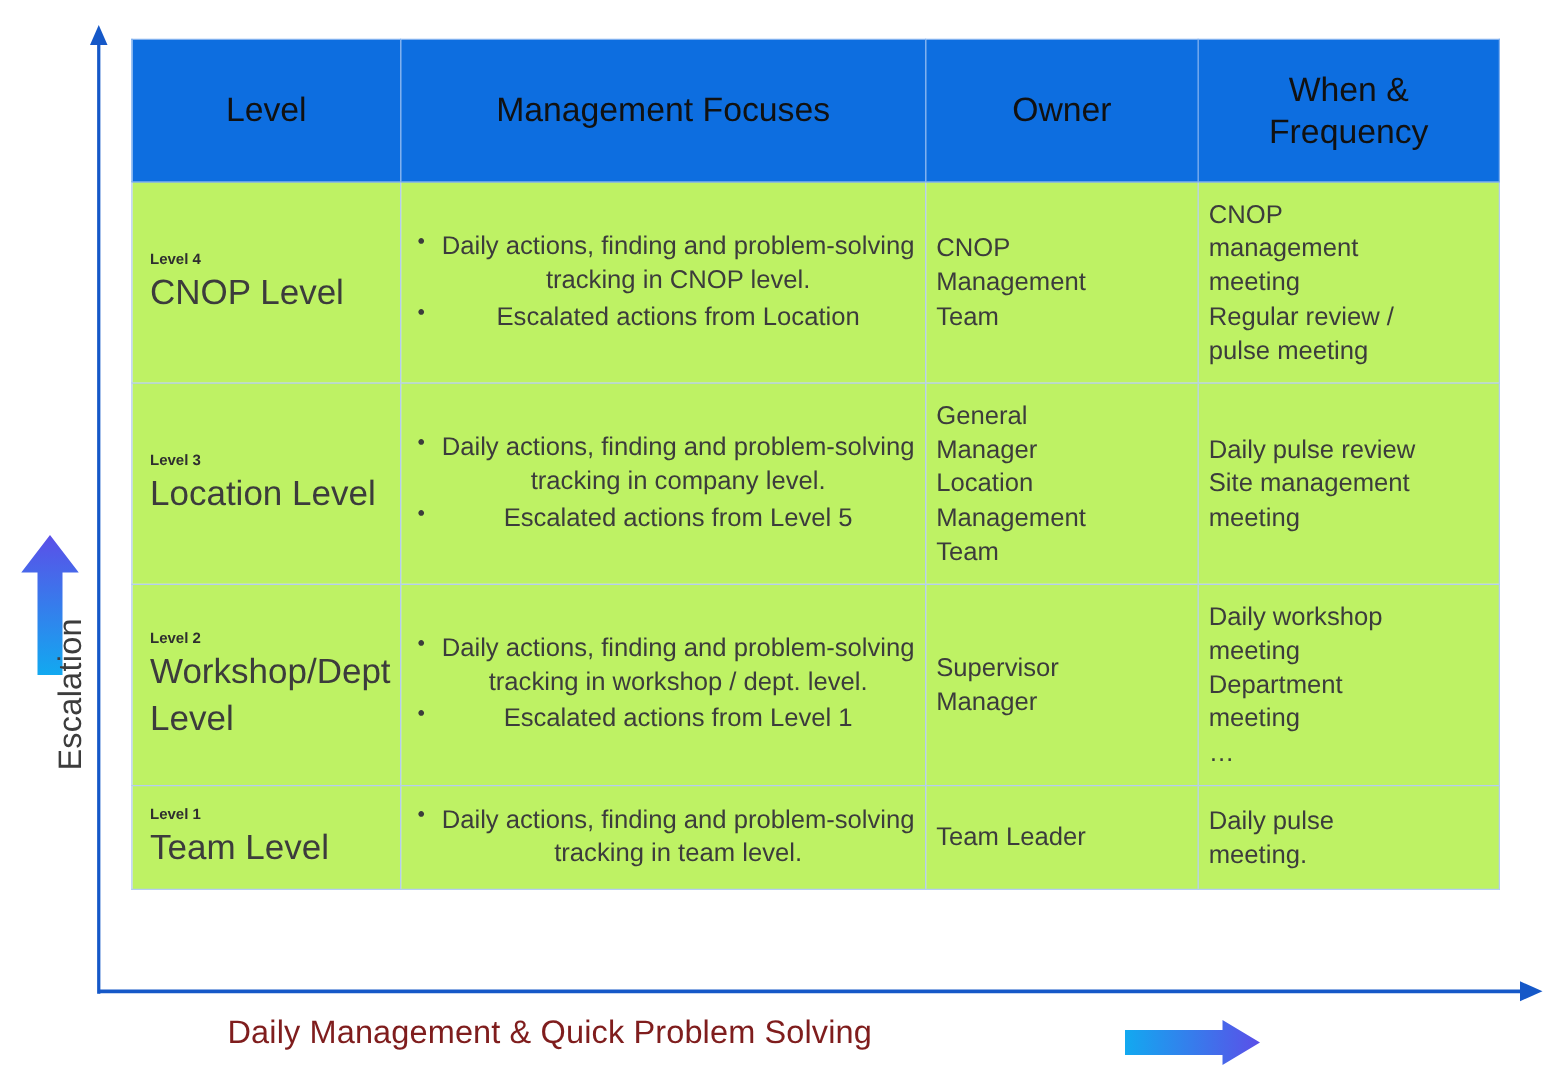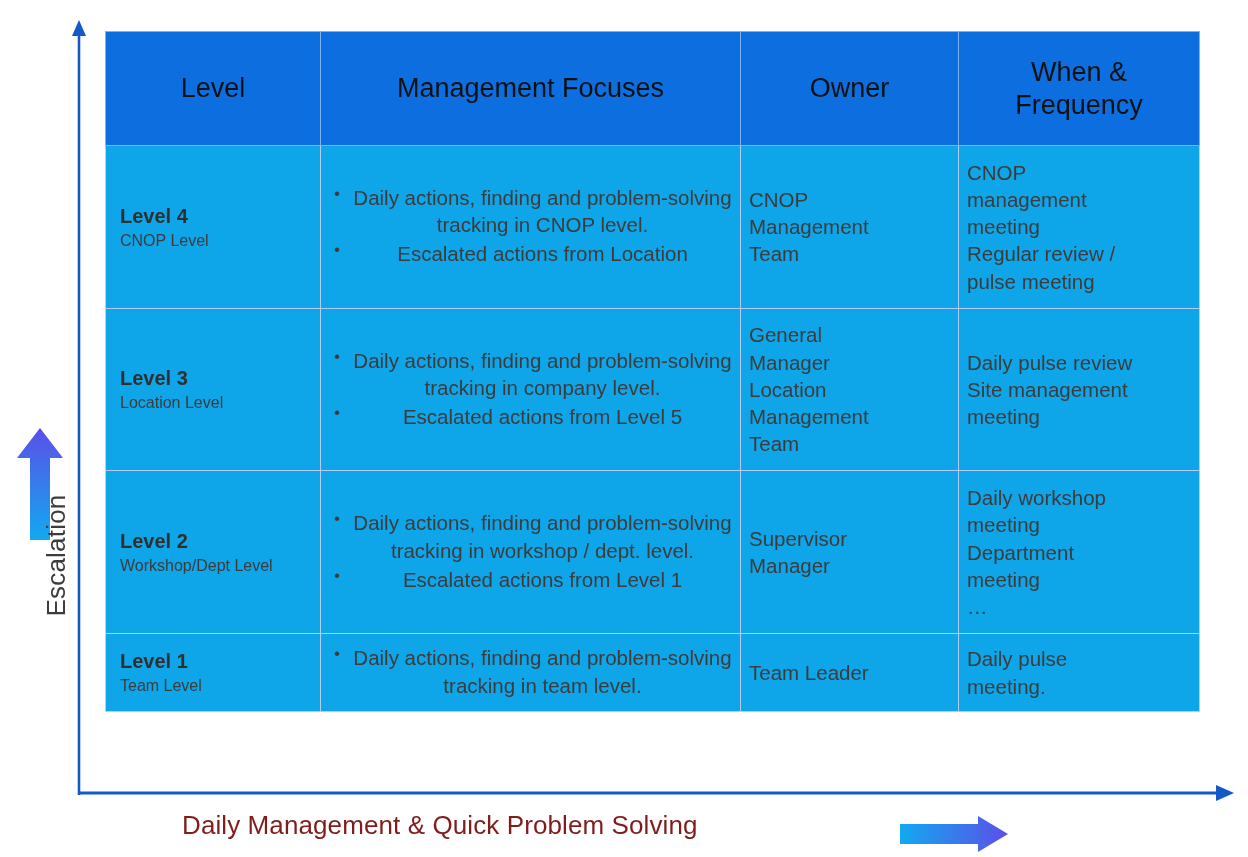--- a/index.html
+++ b/index.html
@@ -91,27 +91,27 @@
     height: 105px;
     text-align: center;
     line-height: 1.22;
     padding: 4px 8px;
   }
 
   .cell-pad { padding: 8px 14px; }
 
   
   .level-name {
-    font-size: 20px;
+    font-size: 12px;
     font-weight: bold;
     color: #2f2f2f;
     line-height: 1.35;
   }
   .level-sub {
-    font-size: 16px;
+    font-size: 28px;
     color: #3c3c3c;
     line-height: 1.35;
   }
   td.level-cell { padding-left: 14px; }
 
   
   ul.focus-list {
     margin: 0;
     padding: 0 6px 0 30px;
     list-style: none;
@@ -135,21 +135,21 @@
 
   .plain-lines {
     font-size: 20.5px;
     line-height: 1.33;
     color: #3c3c3c;
     white-space: pre-line;
   }
   td.owner-cell .plain-lines { padding-left: 8px; }
   td.when-cell  .plain-lines { padding-left: 8px; }
 
-  td.focus-cell, td.owner-cell, td.when-cell, td.level-cell { background: #0ea5e9; }
+  td.focus-cell, td.owner-cell, td.when-cell, td.level-cell { background: #bef264; }
 
   
   .x-axis-label {
     position: absolute;
     left: 182px;
     top: 810px;
     font-size: 26px;
     color: #7f1d1d;
     white-space: nowrap;
     letter-spacing: .1px;

